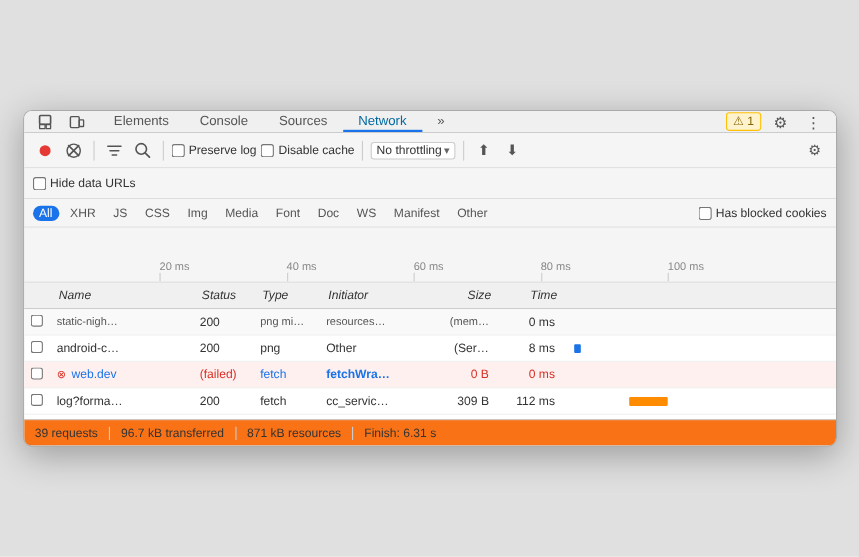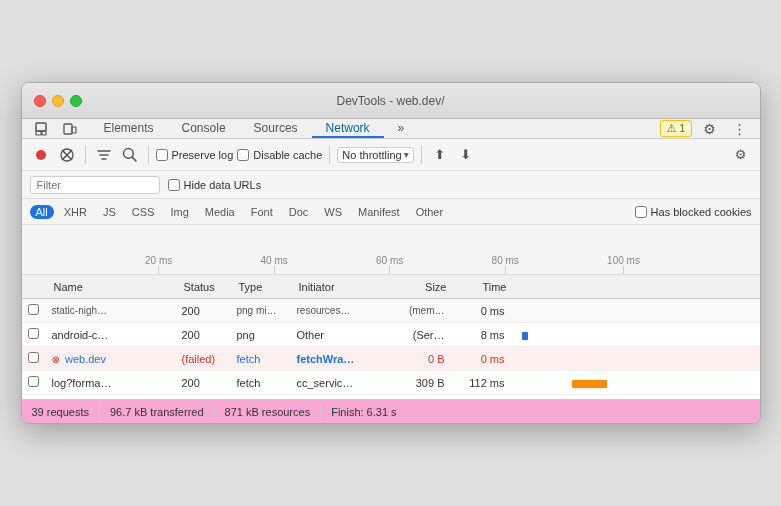--- a/index.html
+++ b/index.html
@@ -233,21 +233,21 @@
     .timeline-ruler {
       width: 100%;
       height: 30px;
       position: relative;
     }
     .timeline-tick {
       position: absolute;
       bottom: 0;
       display: flex;
       flex-direction: column;
-      align-items: center;
+      align-items: flex-start;
       font-size: 10px;
       color: #888;
     }
     .timeline-tick-line {
       width: 1px;
       height: 8px;
       background: #ccc;
     }
     .table-header {
       background: #f0f0f0;
@@ -258,20 +258,21 @@
       padding: 0 2px;
     }
     .th {
       font-size: 11px;
       color: #333;
       font-weight: 500;
       padding: 0 6px;
       white-space: nowrap;
       overflow: hidden;
       text-overflow: ellipsis;
+      font-style: italic;
     }
     .th.sortable { cursor: pointer; }
     .col-checkbox { width: 24px; flex-shrink: 0; }
     .col-name { width: 130px; flex-shrink: 0; }
     .col-status { width: 55px; flex-shrink: 0; }
     .col-type { width: 60px; flex-shrink: 0; }
     .col-initiator { width: 100px; flex-shrink: 0; }
     .col-size { width: 60px; flex-shrink: 0; text-align: right; }
     .col-time { width: 60px; flex-shrink: 0; text-align: right; }
     .col-waterfall { flex: 1; }
@@ -295,21 +296,21 @@
       overflow: hidden;
       text-overflow: ellipsis;
     }
     .td.status-ok { color: #333; }
     .td.status-failed { color: #d93025; font-weight: 500; }
     .td.type-fetch { color: #1a73e8; }
     .td.initiator-link { color: #1a73e8; font-weight: bold; }
     .td.size-zero { color: #d93025; }
     .td.time-zero { color: #d93025; }
     .status-footer {
-      background: #f9a8d4;
+      background: #f97316;
       border-top: 1px solid #ccc;
       height: 24px;
       display: flex;
       align-items: center;
       padding: 0 10px;
       gap: 0;
       font-size: 11px;
       color: #333;
       text-align: right;
     }
@@ -337,28 +338,20 @@
       margin-left: auto;
       display: flex;
       align-items: center;
     }
   </style>
 </head>
 <body>
 
 <div class="window">
 
-  <div class="titlebar">
-    <div class="traffic-lights">
-      <div class="traffic-light tl-close"></div>
-      <div class="traffic-light tl-min"></div>
-      <div class="traffic-light tl-max"></div>
-    </div>
-    <span class="titlebar-title">DevTools - web.dev/</span>
-  </div>
 
   <div class="tabs-bar">
     <div class="tab-icon-area">
       <div class="tab-icon-btn" title="Inspect element">
         <svg width="16" height="16" viewBox="0 0 16 16" fill="none">
           <rect x="2" y="2" width="10" height="8" rx="1" stroke="#555" stroke-width="1.5" fill="none"></rect>
           <rect x="2" y="10" width="5" height="4" rx="0.5" stroke="#555" stroke-width="1.2" fill="none"></rect>
           <rect x="8" y="10" width="4" height="4" rx="0.5" stroke="#555" stroke-width="1.2" fill="none"></rect>
         </svg>
       </div>
@@ -433,21 +426,20 @@
       <span style="font-size:11px;color:#333">No throttling</span>
       <span style="font-size:10px;color:#666">▾</span>
     </div>
     <div class="toolbar-divider"></div>
     <div class="toolbar-btn">⬆</div>
     <div class="toolbar-btn">⬇</div>
     <div class="toolbar-btn gear-icon-right">⚙</div>
   </div>
 
   <div class="filter-row">
-    <input class="filter-input" type="text" placeholder="Filter" style="">
     <label class="checkbox-label">
       <input type="checkbox" style="">
       <span>Hide data URLs</span>
     </label>
   </div>
 
   <div class="filter-types-row">
     <button class="filter-type-btn active">All</button>
     <button class="filter-type-btn">XHR</button>
     <button class="filter-type-btn">JS</button>

